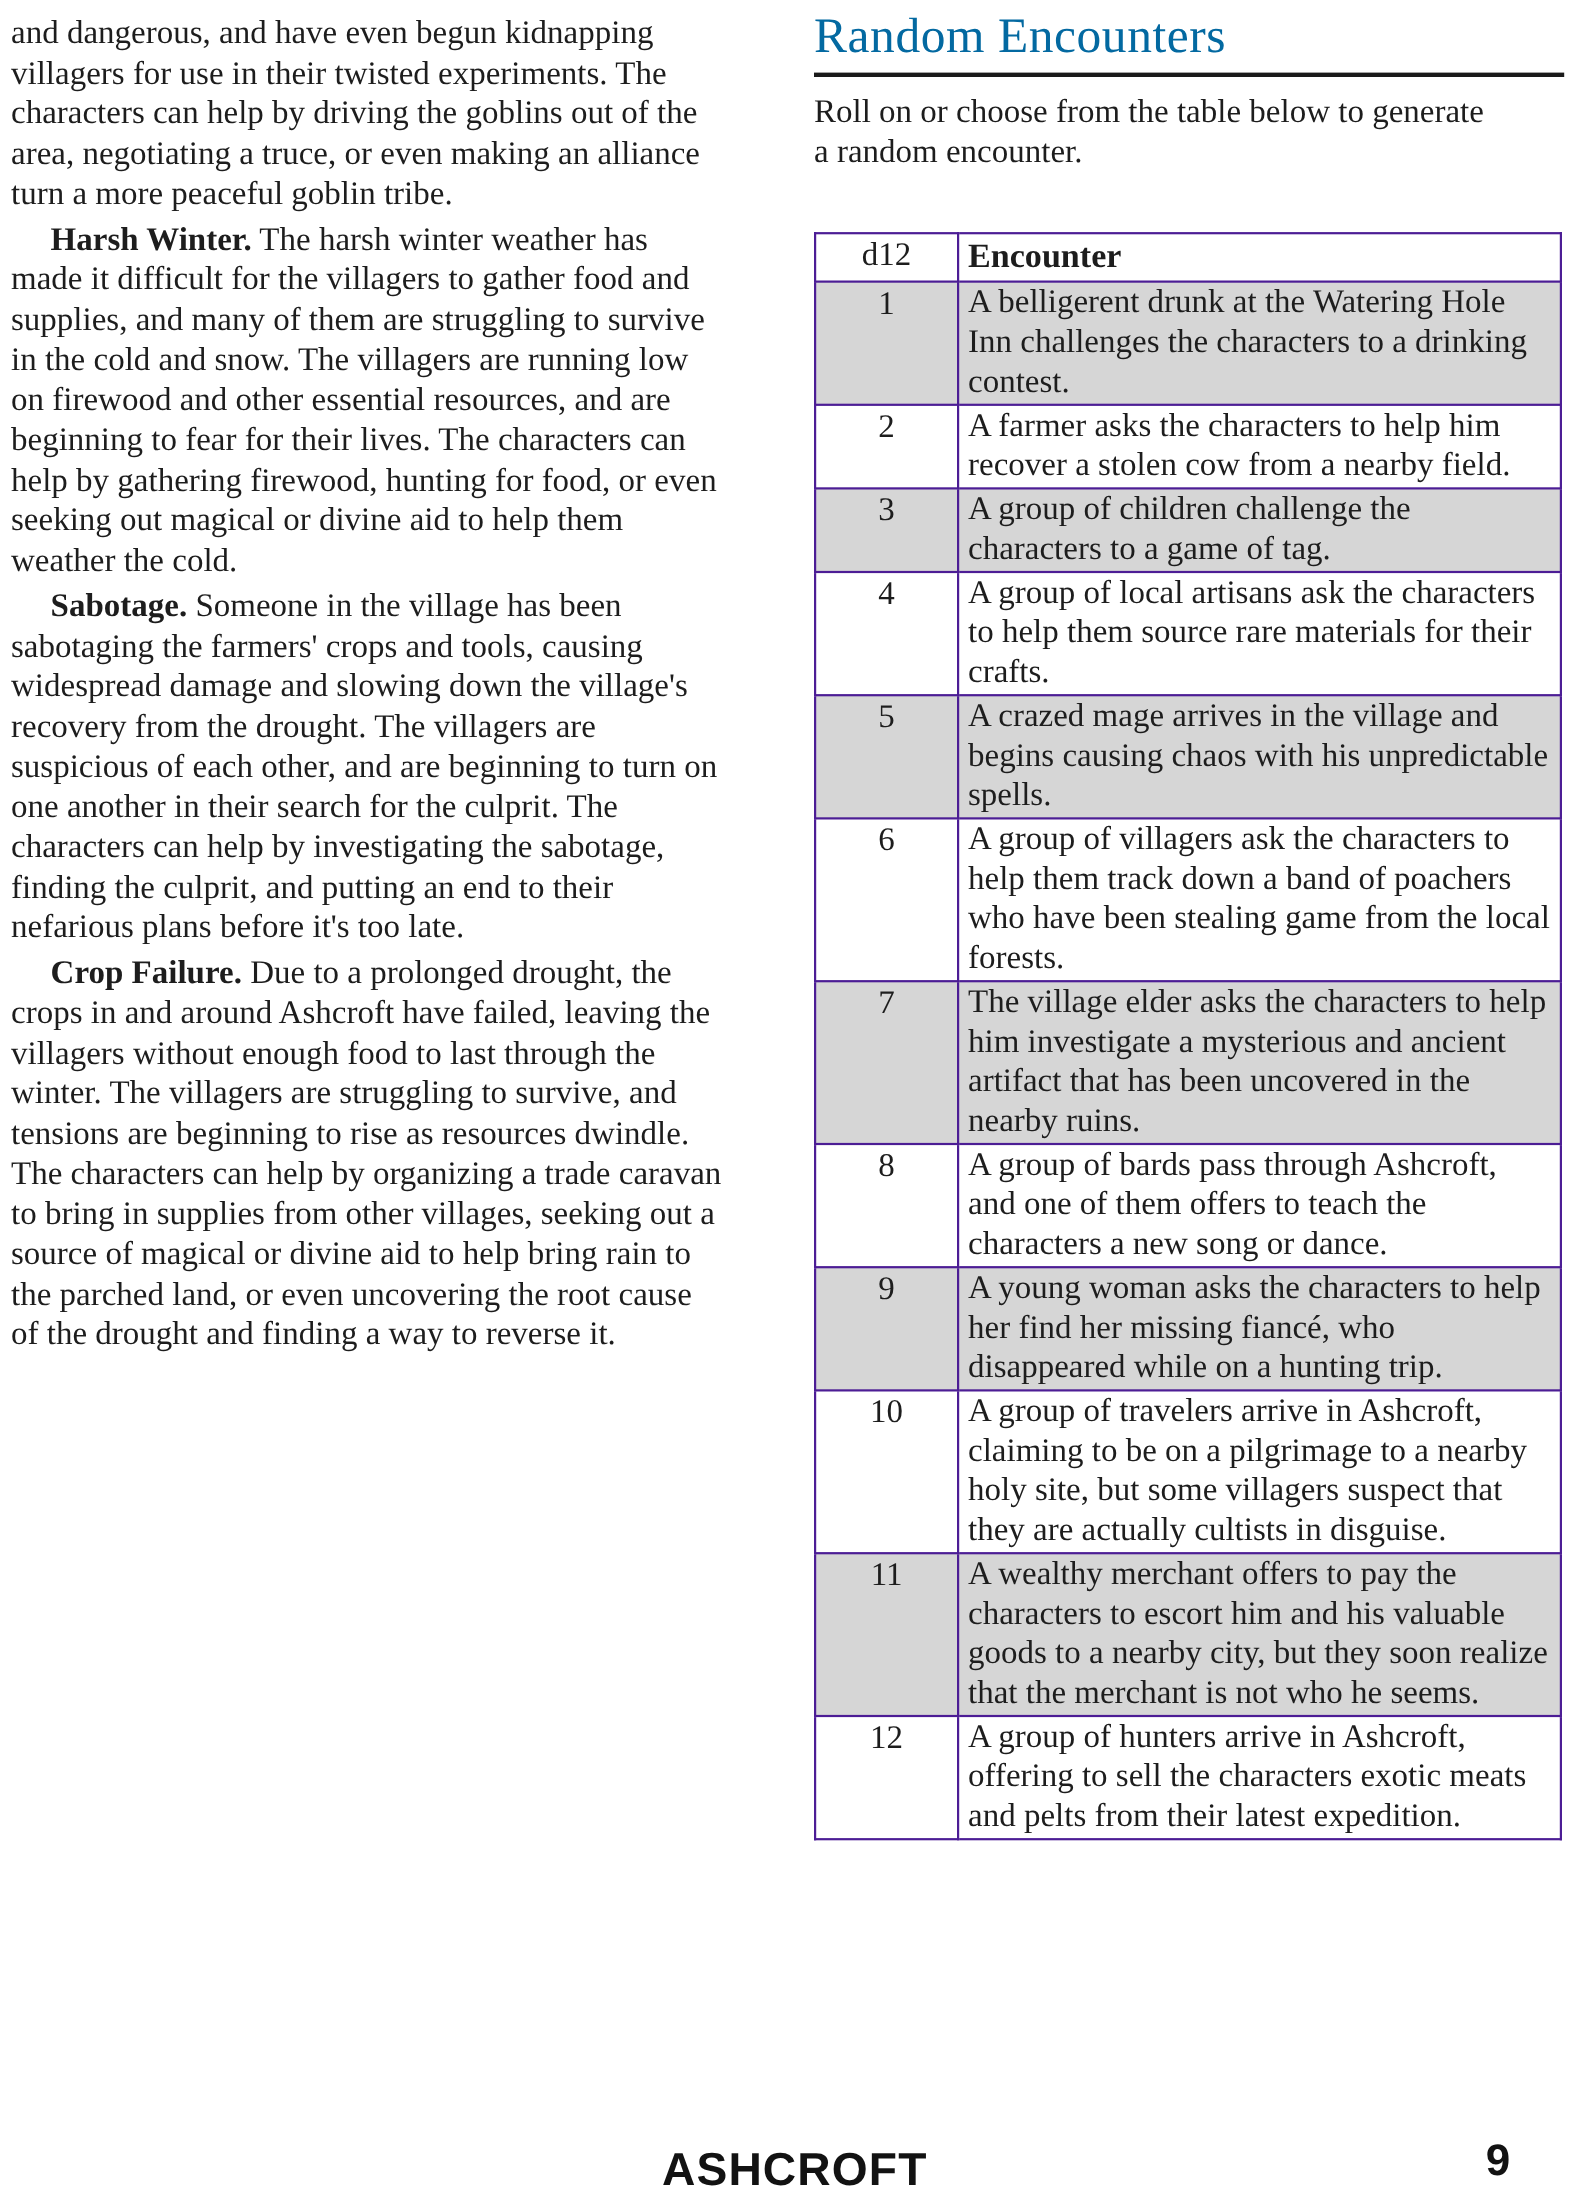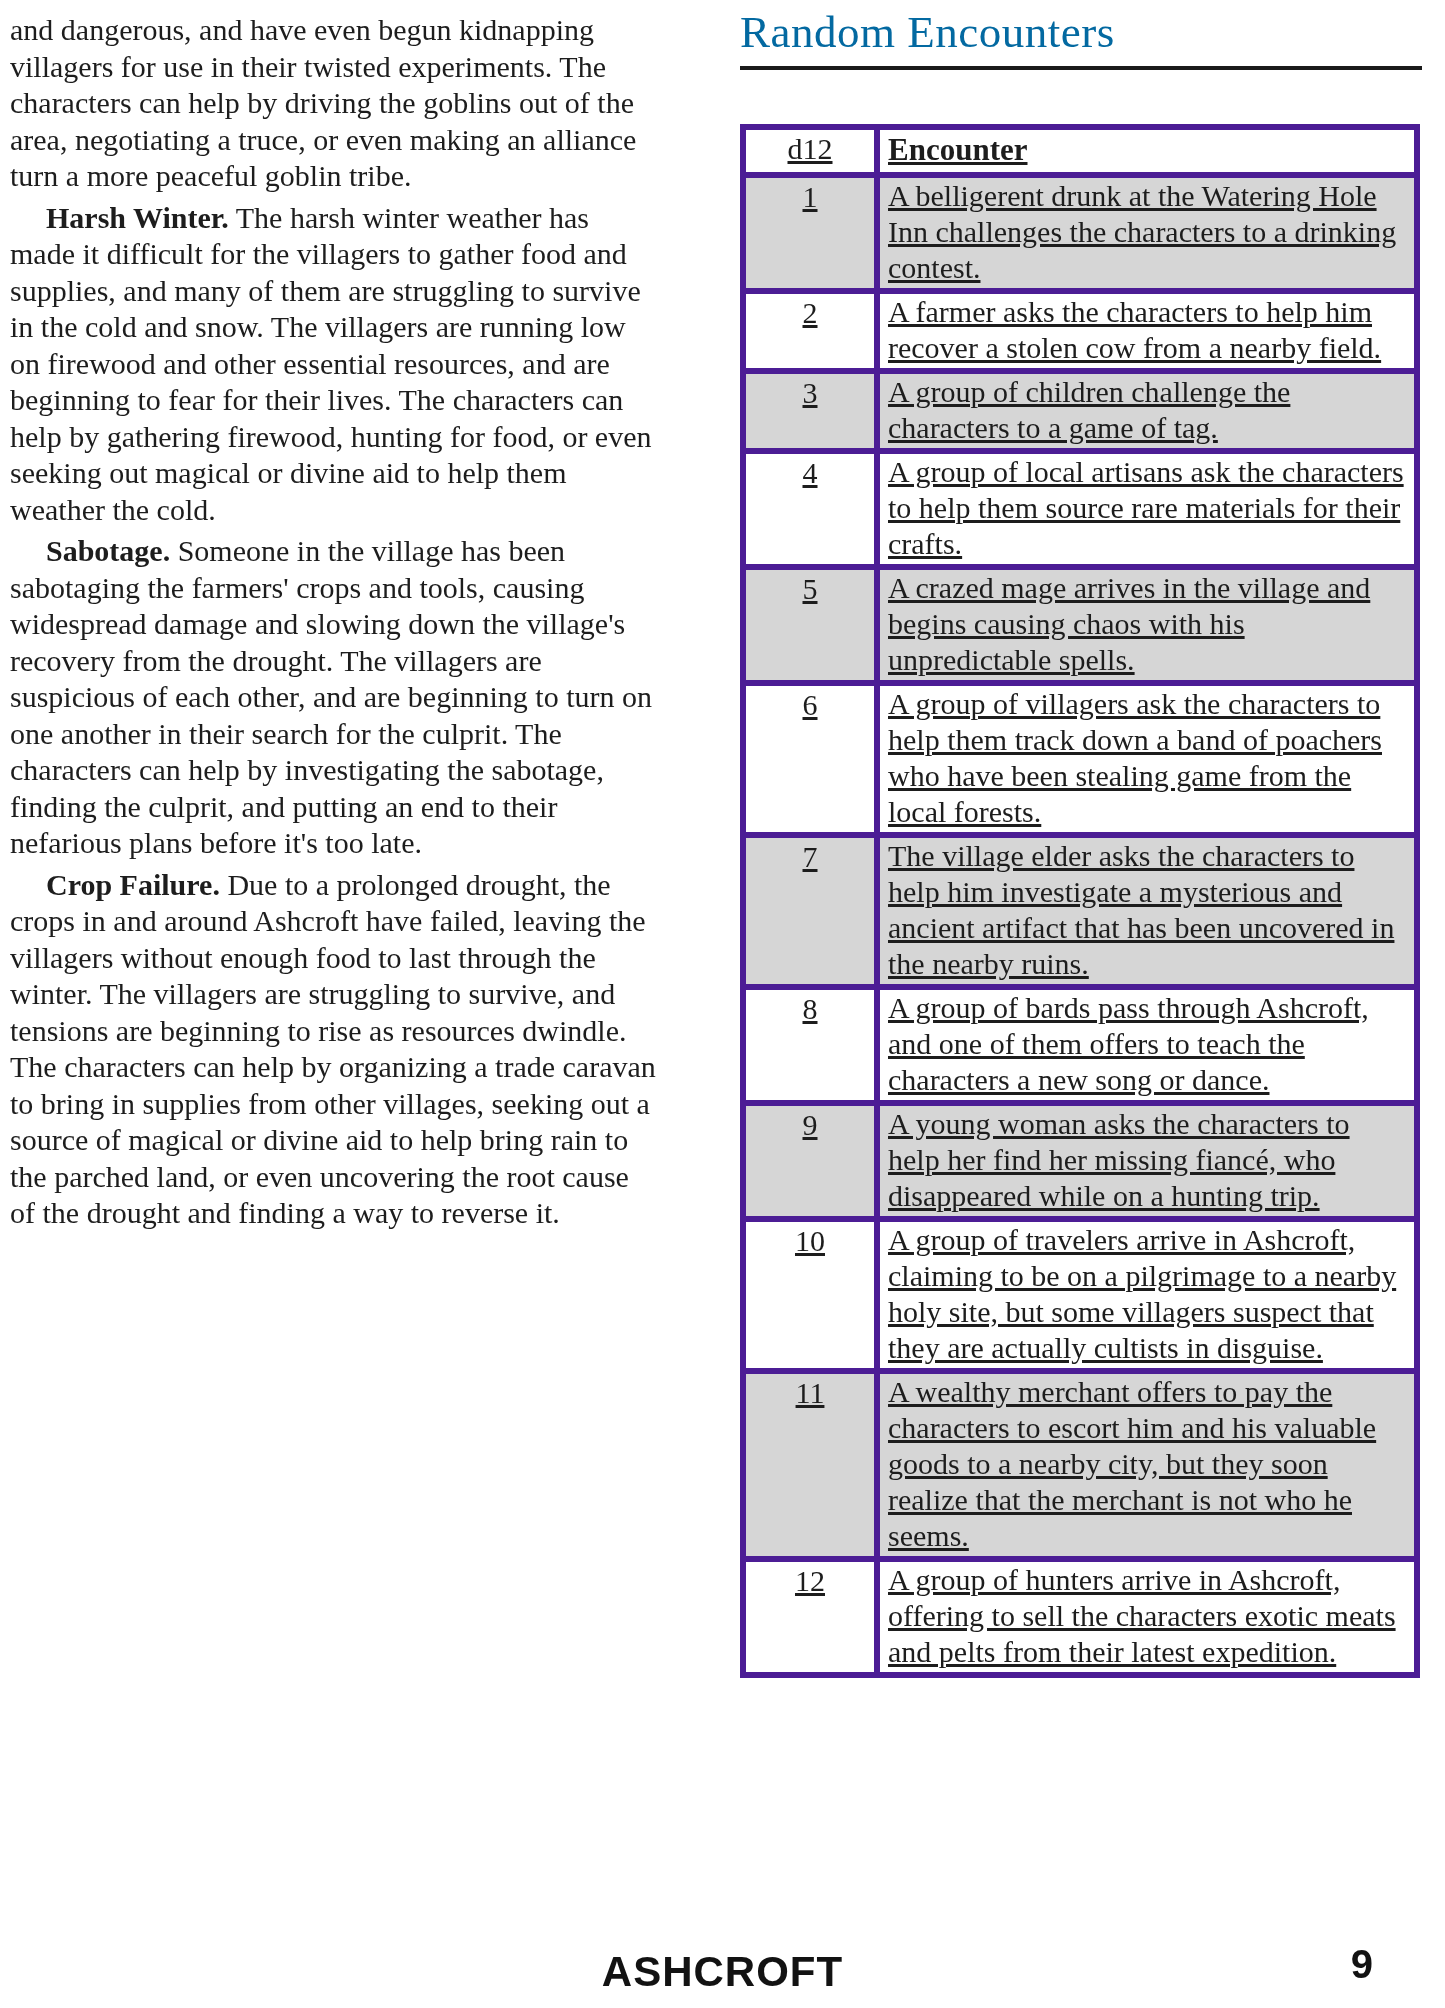--- a/index.html
+++ b/index.html
@@ -49,24 +49,23 @@
   }
 
   
   table.enc-table {
     margin-top: 54px;
     width: 680px;
     border-collapse: collapse;
     table-layout: fixed;
   }
   .enc-table th, .enc-table td {
-    border: 6px solid #4c1d95;
+    border: 2px solid #4c1d95;
     font-size: 30px;
     vertical-align: top;
-    text-decoration: underline;
   }
   .enc-table th.c-roll {
     width: 120px;
     font-weight: 400;
     text-align: center;
     padding: 2px 4px 4px 4px;
   }
   .enc-table th.c-enc {
     font-weight: bold;
     text-align: left;
@@ -113,20 +112,21 @@
 
 <div class="col-left">
     <p><span>and dangerous, and have even begun kidnapping villagers for use in their twisted experiments. The characters can help by driving the goblins out of the area, negotiating a truce, or even making an alliance turn a more peaceful goblin tribe.</span></p>
     <p class="indented"><b class="lead">Harsh Winter.</b> <span>The harsh winter weather has made it difficult for the villagers to gather food and supplies, and many of them are struggling to survive in the cold and snow. The villagers are running low on firewood and other essential resources, and are beginning to fear for their lives. The characters can help by gathering firewood, hunting for food, or even seeking out magical or divine aid to help them weather the cold.</span></p>
     <p class="indented"><b class="lead">Sabotage.</b> <span>Someone in the village has been sabotaging the farmers' crops and tools, causing widespread damage and slowing down the village's recovery from the drought. The villagers are suspicious of each other, and are beginning to turn on one another in their search for the culprit. The characters can help by investigating the sabotage, finding the culprit, and putting an end to their nefarious plans before it's too late.</span></p>
     <p class="indented"><b class="lead">Crop Failure.</b> <span>Due to a prolonged drought, the crops in and around Ashcroft have failed, leaving the villagers without enough food to last through the winter. The villagers are struggling to survive, and tensions are beginning to rise as resources dwindle. The characters can help by organizing a trade caravan to bring in supplies from other villages, seeking out a source of magical or divine aid to help bring rain to the parched land, or even uncovering the root cause of the drought and finding a way to reverse it.</span></p>
   </div>
 
 <div class="col-right">
   <h1 class="section-heading">Random Encounters</h1>
+  <p class="intro">Roll on or choose from the table below to generate a random encounter.</p>
   <table class="enc-table">
     <thead>
       <tr>
         <th class="c-roll">d12</th>
         <th class="c-enc">Encounter</th>
       </tr>
     </thead>
     <tbody>
         <tr class="shaded">
           <td class="roll">1</td>

